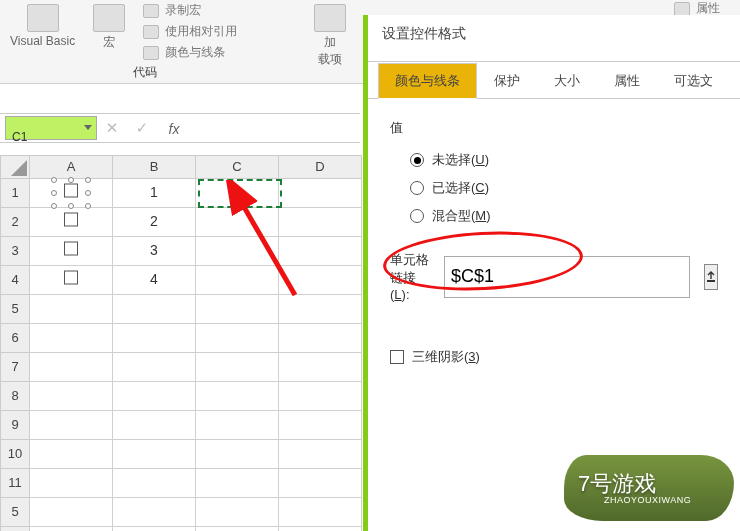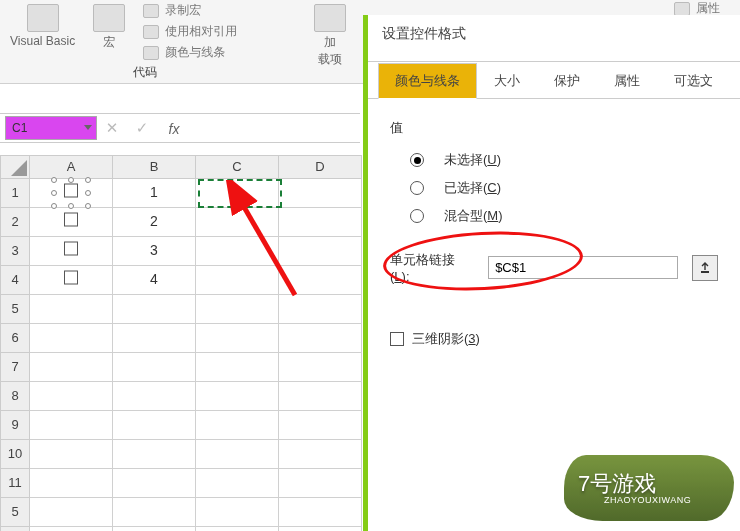--- a/index.html
+++ b/index.html
@@ -14,21 +14,21 @@
 .small-row{display:flex;align-items:center;gap:6px;color:#777;font-size:12px;margin:2px 0}
 .small-ico{width:16px;height:14px;background:#e0e0e0;border:1px solid #bbb;border-radius:2px}
 #g-code{left:0;width:290px}
 #g-code .row-area{position:absolute;left:10px;top:0;display:flex;gap:18px;align-items:flex-start}
 #g-code .col{display:flex;flex-direction:column;align-items:center}
 #g-addin{left:295px;width:70px}
 #g-prop-stub{position:absolute;right:20px;top:0;color:#777;font-size:12px;display:flex;align-items:center;gap:6px}
 
 
 .fbar{position:absolute;left:0;top:113px;height:30px;width:360px;display:flex;align-items:center;border-top:1px solid #ccc;border-bottom:1px solid #ccc;background:#fff}
-.namebox{width:92px;height:24px;margin-left:5px;border:1px solid #aaa;padding:4px 18px 2px 6px;position:relative;background:#d946ef}
+.namebox{width:92px;height:24px;margin-left:5px;border:1px solid #aaa;padding:13px 18px 2px 6px;position:relative;background:#bef264}
 .namebox::after{content:"";position:absolute;right:4px;top:8px;border-left:4px solid transparent;border-right:4px solid transparent;border-top:5px solid #666}
 .fx-btn{width:30px;text-align:center;color:#999;font-size:15px}
 .fx-x{color:#bbb}
 .fx-chk{color:#bbb}
 .fx-lbl{font-style:italic;color:#666;font-size:14px;margin-left:4px}
 
 
 .grid{position:absolute;left:0;top:155px;width:362px;bottom:0;background:#fff}
 .ghead{display:flex;height:24px}
 .corner{width:30px;border:1px solid #ccc;background:#eee;position:relative}
@@ -52,26 +52,26 @@
 .handles .h.ml{left:-3px;top:50%;margin-top:-3px}.handles .h.mr{right:-3px;top:50%;margin-top:-3px}
 
 
 .dialog{position:absolute;left:363px;top:15px;right:0;bottom:0;background:#fff;border-left:5px solid #84cc16}
 .dlg-title{padding:10px 14px;font-size:14px;color:#444}
 .tabs{display:flex;border-top:1px solid #ccc;border-bottom:1px solid #ccc;padding:0 10px;gap:0;margin-top:8px}
 .tab{padding:8px 16px;font-size:13px;color:#444;border:1px solid transparent;position:relative;top:1px}
 .tab.active{border:1px solid #ccc;border-bottom:1px solid #fff;background:#eab308}
 .dlg-body{padding:20px 22px}
 .section-h{font-size:13px;color:#333;margin-bottom:14px}
-.radio-row{display:flex;align-items:center;gap:20px;margin:10px 0 10px 20px;font-size:13px}
+.radio-row{display:flex;align-items:center;gap:8px;margin:10px 0 10px 20px;font-size:13px}
 .radio{width:14px;height:14px;border:1px solid #555;border-radius:50%;display:inline-flex;align-items:center;justify-content:center}
 .radio.sel::after{content:"";width:7px;height:7px;background:#000;border-radius:50%}
 u{text-decoration:underline}
 .link-row{display:flex;align-items:center;gap:14px;margin-top:26px;font-size:13px}
-.link-input{flex:1;height:23px;border:1px solid #aaa;padding:0 6px;font-size:13px}
+.link-input{flex:1;height:42px;border:1px solid #aaa;padding:0 6px;font-size:18px}
 .pick-btn{width:26px;height:26px;border:1px solid #888;background:#eee;display:flex;align-items:center;justify-content:center}
 .pick-btn svg{width:12px;height:12px}
 .chk3d-row{display:flex;align-items:center;gap:8px;margin-top:46px;font-size:13px}
 .chkbox{width:14px;height:14px;border:1px solid #555;background:#fff}
 
 
 .oval{position:absolute;left:383px;top:232px;width:200px;height:58px;border:3px solid #e11;border-radius:50%/50%;pointer-events:none;transform:rotate(-3deg)}
 
 
 .wm{position:absolute;right:6px;bottom:10px;width:170px;height:80px;pointer-events:none;opacity:.9}
@@ -249,22 +249,22 @@
       <div class="cell"></div>
     </div>
 
   <div class="marquee"></div>
 </div>
 
 <div class="dialog">
   <div class="dlg-title">设置控件格式</div>
   <div class="tabs">
     <div class="tab active">颜色与线条</div>
+    <div class="tab">保护</div>
     <div class="tab">大小</div>
-    <div class="tab">保护</div>
     <div class="tab">属性</div>
     <div class="tab">可选文</div>
   </div>
   <div class="dlg-body">
     <div class="section-h">值</div>
     <div class="radio-row">
       <span class="radio sel"></span>
       <span>未选择(<u>U</u>)</span>
     </div>
     <div class="radio-row">

